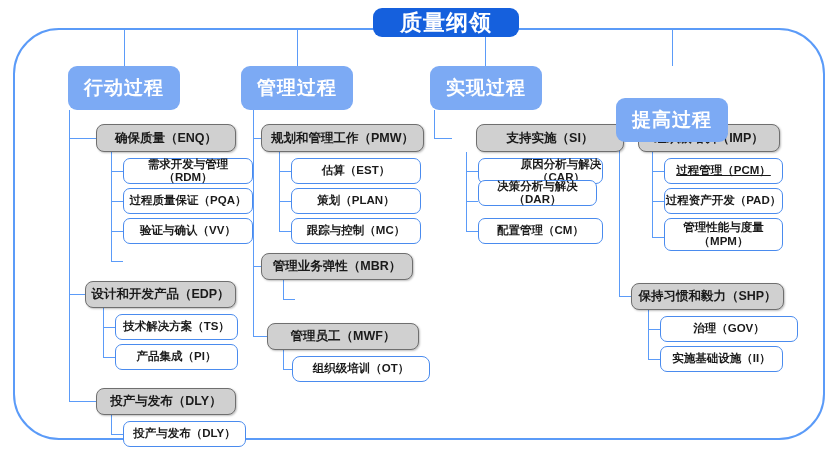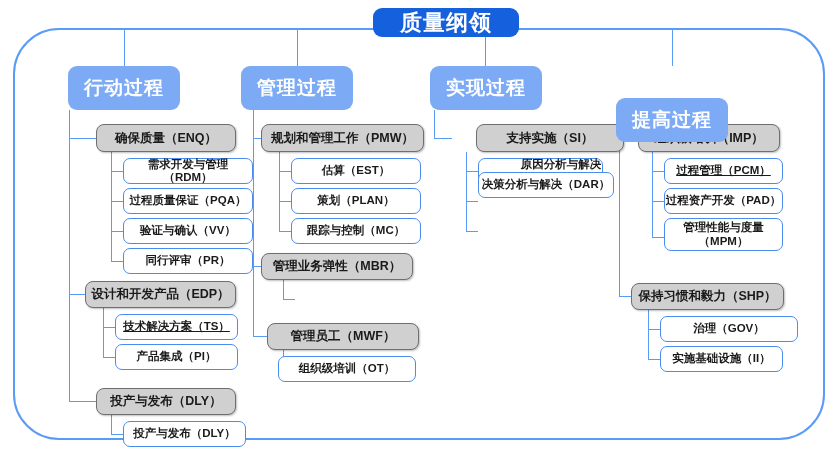--- a/index.html
+++ b/index.html
@@ -114,27 +114,26 @@
 
   <div class="group-box" style="left:96px;top:124px;width:140px;height:28px;">确保质量（ENQ）</div>
   <div class="vline" style="left:111px;top:152px;height:109px;"></div>
   <div class="hline" style="left:111px;top:171px;width:12px;"></div>
   <div class="hline" style="left:111px;top:201px;width:12px;"></div>
   <div class="hline" style="left:111px;top:231px;width:12px;"></div>
   <div class="hline" style="left:111px;top:261px;width:12px;"></div>
   <div class="leaf-box" style="left:123px;top:158px;width:130px;height:26px;">需求开发与管理（RDM）</div>
   <div class="leaf-box" style="left:123px;top:188px;width:130px;height:26px;">过程质量保证（PQA）</div>
   <div class="leaf-box" style="left:123px;top:218px;width:130px;height:26px;">验证与确认（VV）</div>
-  <div class="leaf-box" style="left:123px;top:248px;width:130px;height:26px;">同行评审（PR）</div>
 
   <div class="group-box" style="left:85px;top:281px;width:151px;height:27px;">设计和开发产品（EDP）</div>
   <div class="vline" style="left:103px;top:308px;height:49px;"></div>
   <div class="hline" style="left:103px;top:327px;width:12px;"></div>
   <div class="hline" style="left:103px;top:357px;width:12px;"></div>
-  <div class="leaf-box" style="left:115px;top:314px;width:123px;height:26px;text-decoration:underline;">技术解决方案（TS）</div>
+  <div class="leaf-box" style="left:115px;top:314px;width:123px;height:26px;">技术解决方案（TS）</div>
   <div class="leaf-box" style="left:115px;top:344px;width:123px;height:26px;">产品集成（PI）</div>
 
   <div class="group-box" style="left:96px;top:388px;width:140px;height:27px;">投产与发布（DLY）</div>
   <div class="vline" style="left:111px;top:415px;height:19px;"></div>
   <div class="hline" style="left:111px;top:434px;width:12px;"></div>
   <div class="leaf-box" style="left:123px;top:421px;width:123px;height:26px;">投产与发布（DLY）</div>
 
   <div class="vline" style="left:253px;top:110px;height:226px;"></div>
   <div class="hline" style="left:253px;top:138px;width:8px;"></div>
   <div class="hline" style="left:253px;top:266px;width:14px;"></div>
@@ -149,32 +148,33 @@
   <div class="leaf-box" style="left:291px;top:188px;width:130px;height:26px;">策划（PLAN）</div>
   <div class="leaf-box" style="left:291px;top:218px;width:130px;height:26px;">跟踪与控制（MC）</div>
 
   <div class="group-box" style="left:261px;top:253px;width:152px;height:27px;">管理业务弹性（MBR）</div>
   <div class="vline" style="left:283px;top:280px;height:19px;"></div>
   <div class="hline" style="left:283px;top:299px;width:12px;"></div>
 
   <div class="group-box" style="left:267px;top:323px;width:152px;height:27px;">管理员工（MWF）</div>
   <div class="vline" style="left:283px;top:350px;height:19px;"></div>
   <div class="hline" style="left:283px;top:369px;width:12px;"></div>
-  <div class="leaf-box" style="left:278px;top:356px;width:138px;height:26px;">组织级培训（OT）</div>
+  <div class="leaf-box" style="left:292px;top:356px;width:138px;height:26px;border-radius:8px;">组织级培训（OT）</div>
 
   <div class="vline" style="left:434px;top:110px;height:28px;"></div>
   <div class="hline" style="left:434px;top:138px;width:18px;"></div>
 
   <div class="group-box" style="left:452px;top:124px;width:148px;height:28px;margin-left:24px;">支持实施（SI）</div>
   <div class="vline" style="left:466px;top:152px;height:79px;"></div>
   <div class="hline" style="left:466px;top:171px;width:12px;"></div>
   <div class="hline" style="left:466px;top:201px;width:12px;"></div>
   <div class="hline" style="left:466px;top:231px;width:12px;"></div>
   <div class="leaf-box" style="left:478px;top:158px;width:125px;height:26px;padding-left:41px;">原因分析与解决（CAR）</div>
-  <div class="leaf-box" style="left:478px;top:172px;width:136px;height:26px;">决策分析与解决（DAR）</div>
+  <div class="leaf-box" style="left:478px;top:180px;width:119px;height:26px;">决策分析与解决（DAR）</div>
+  <div class="leaf-box" style="left:478px;top:218px;width:125px;height:26px;">配置管理（CM）</div>
 
   <div class="vline" style="left:619px;top:110px;height:186px;"></div>
   <div class="hline" style="left:619px;top:138px;width:19px;"></div>
   <div class="hline" style="left:619px;top:296px;width:12px;"></div>
 
   <div class="group-box" style="left:638px;top:124px;width:142px;height:28px;">组织级培训（IMP）</div>
   <div class="vline" style="left:652px;top:152px;height:85px;"></div>
   <div class="hline" style="left:652px;top:171px;width:12px;"></div>
   <div class="hline" style="left:652px;top:201px;width:12px;"></div>
   <div class="hline" style="left:652px;top:237px;width:12px;"></div>

